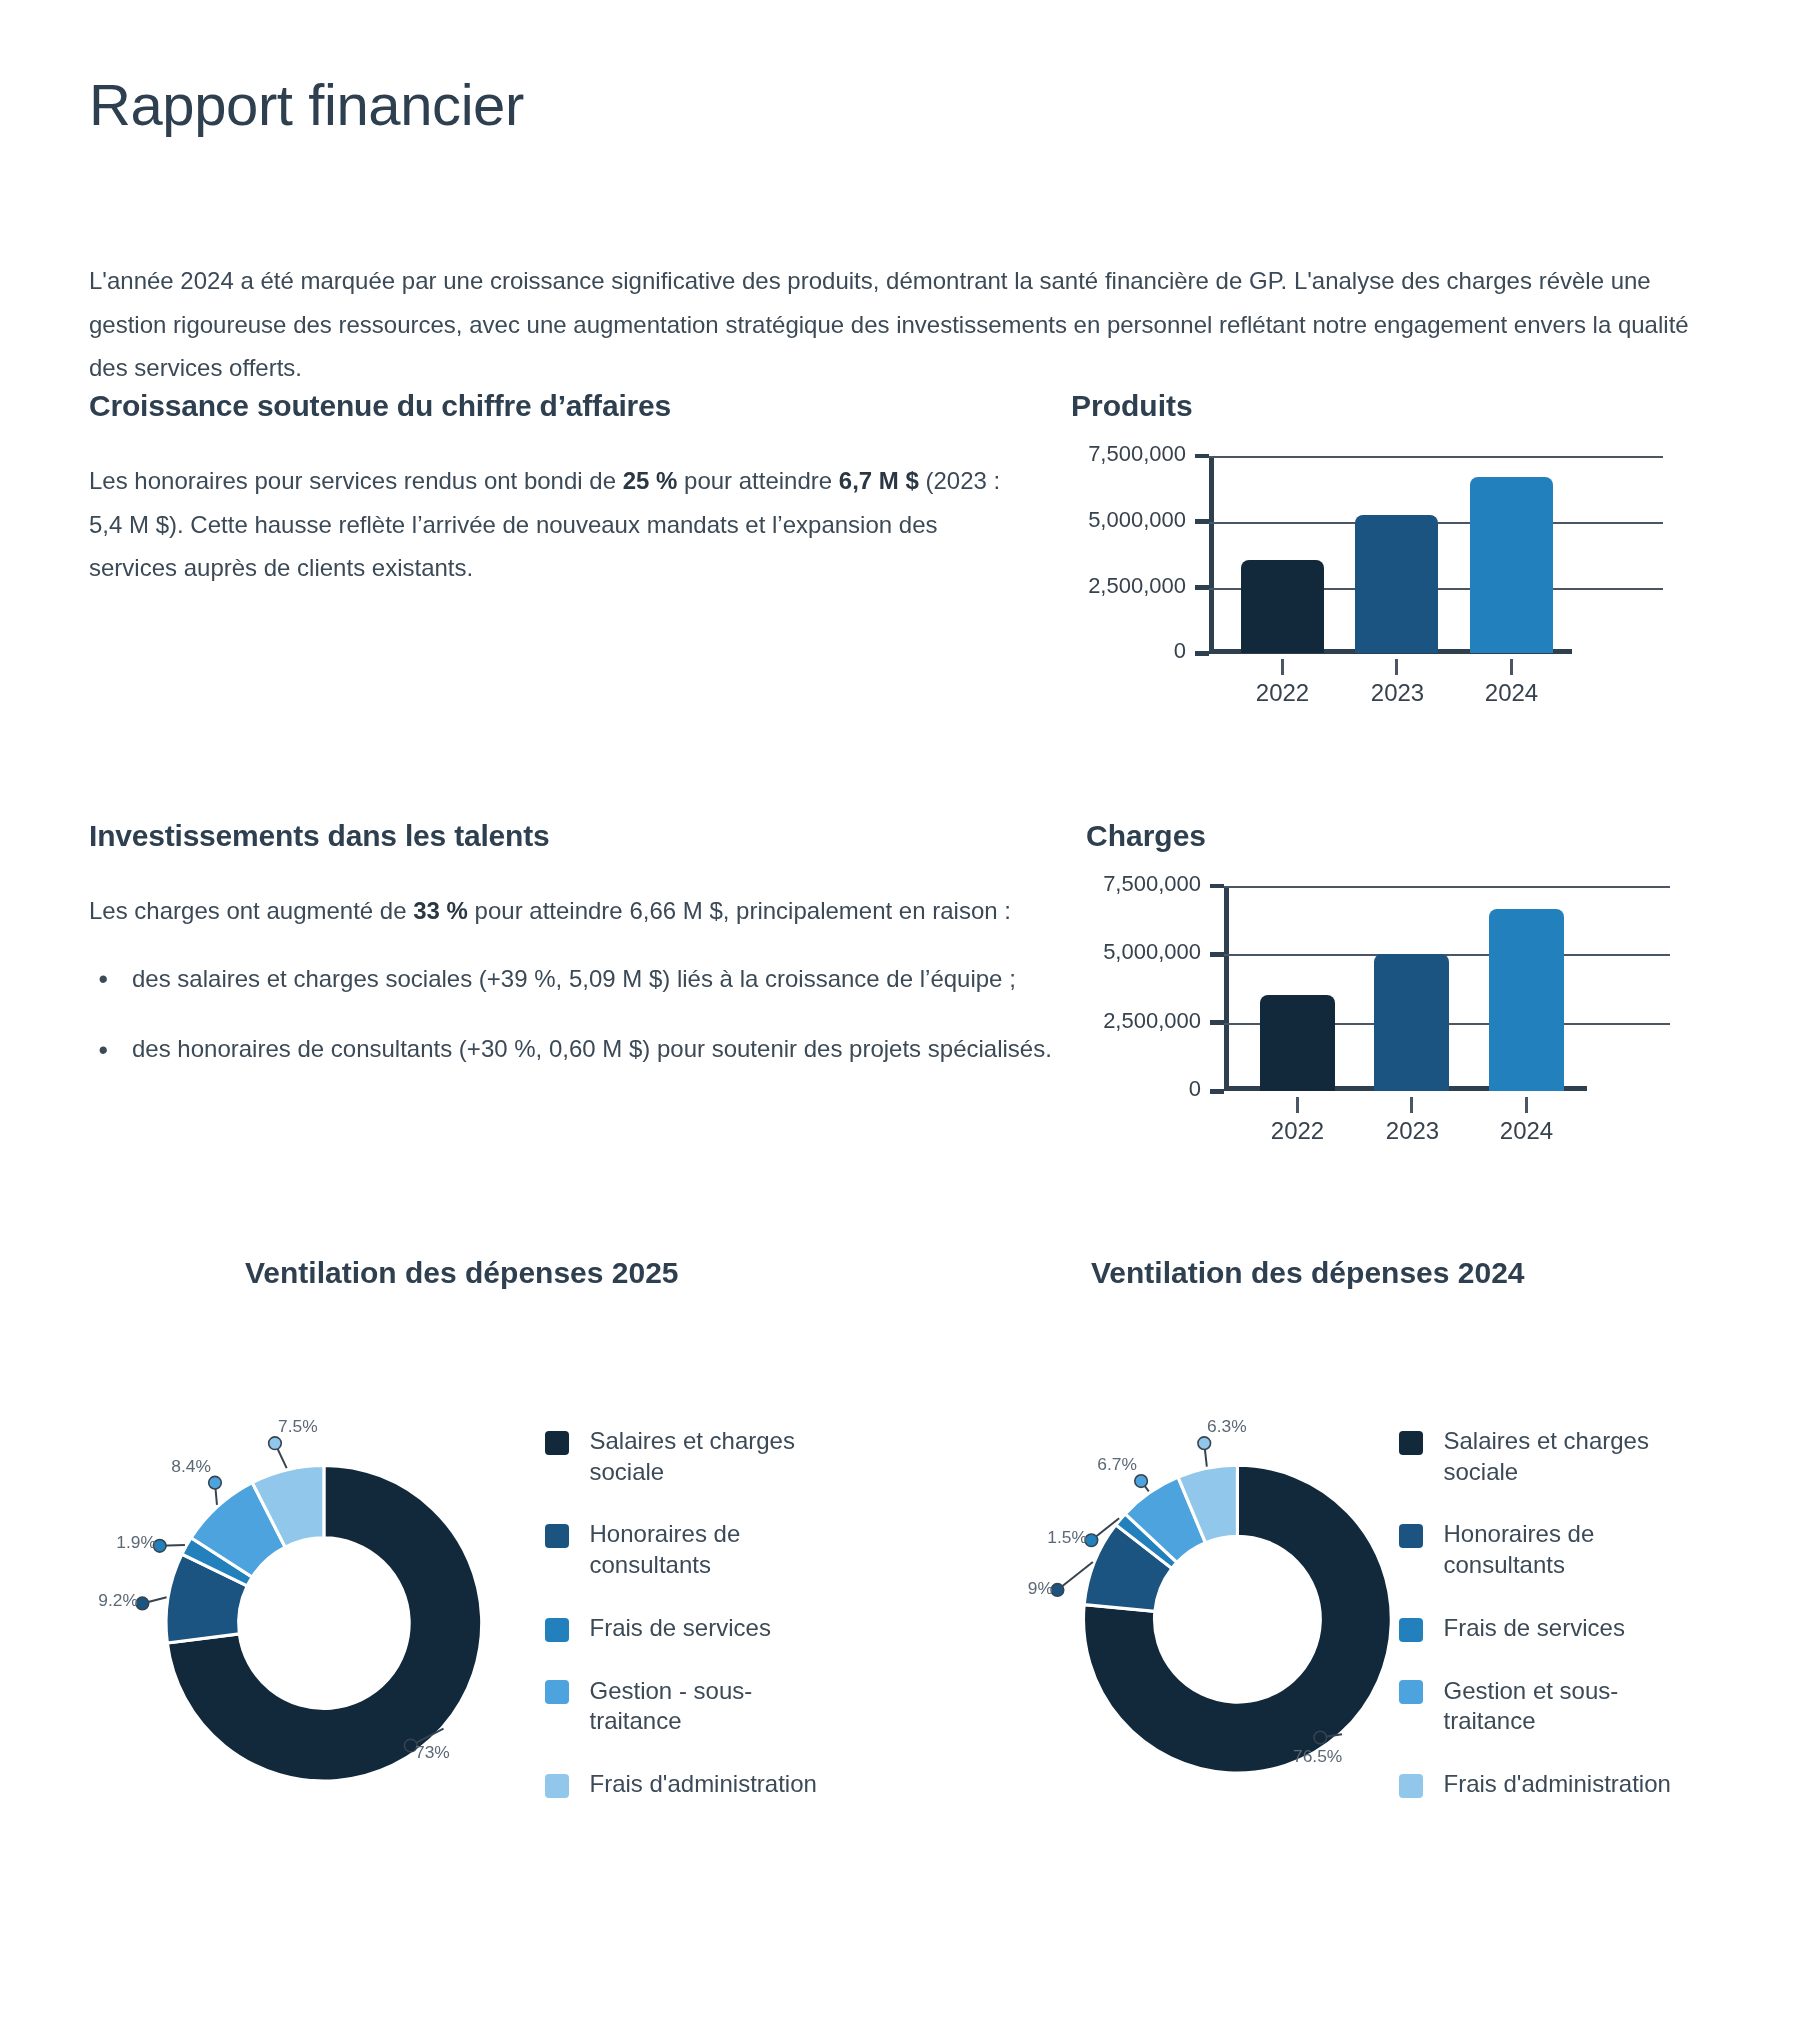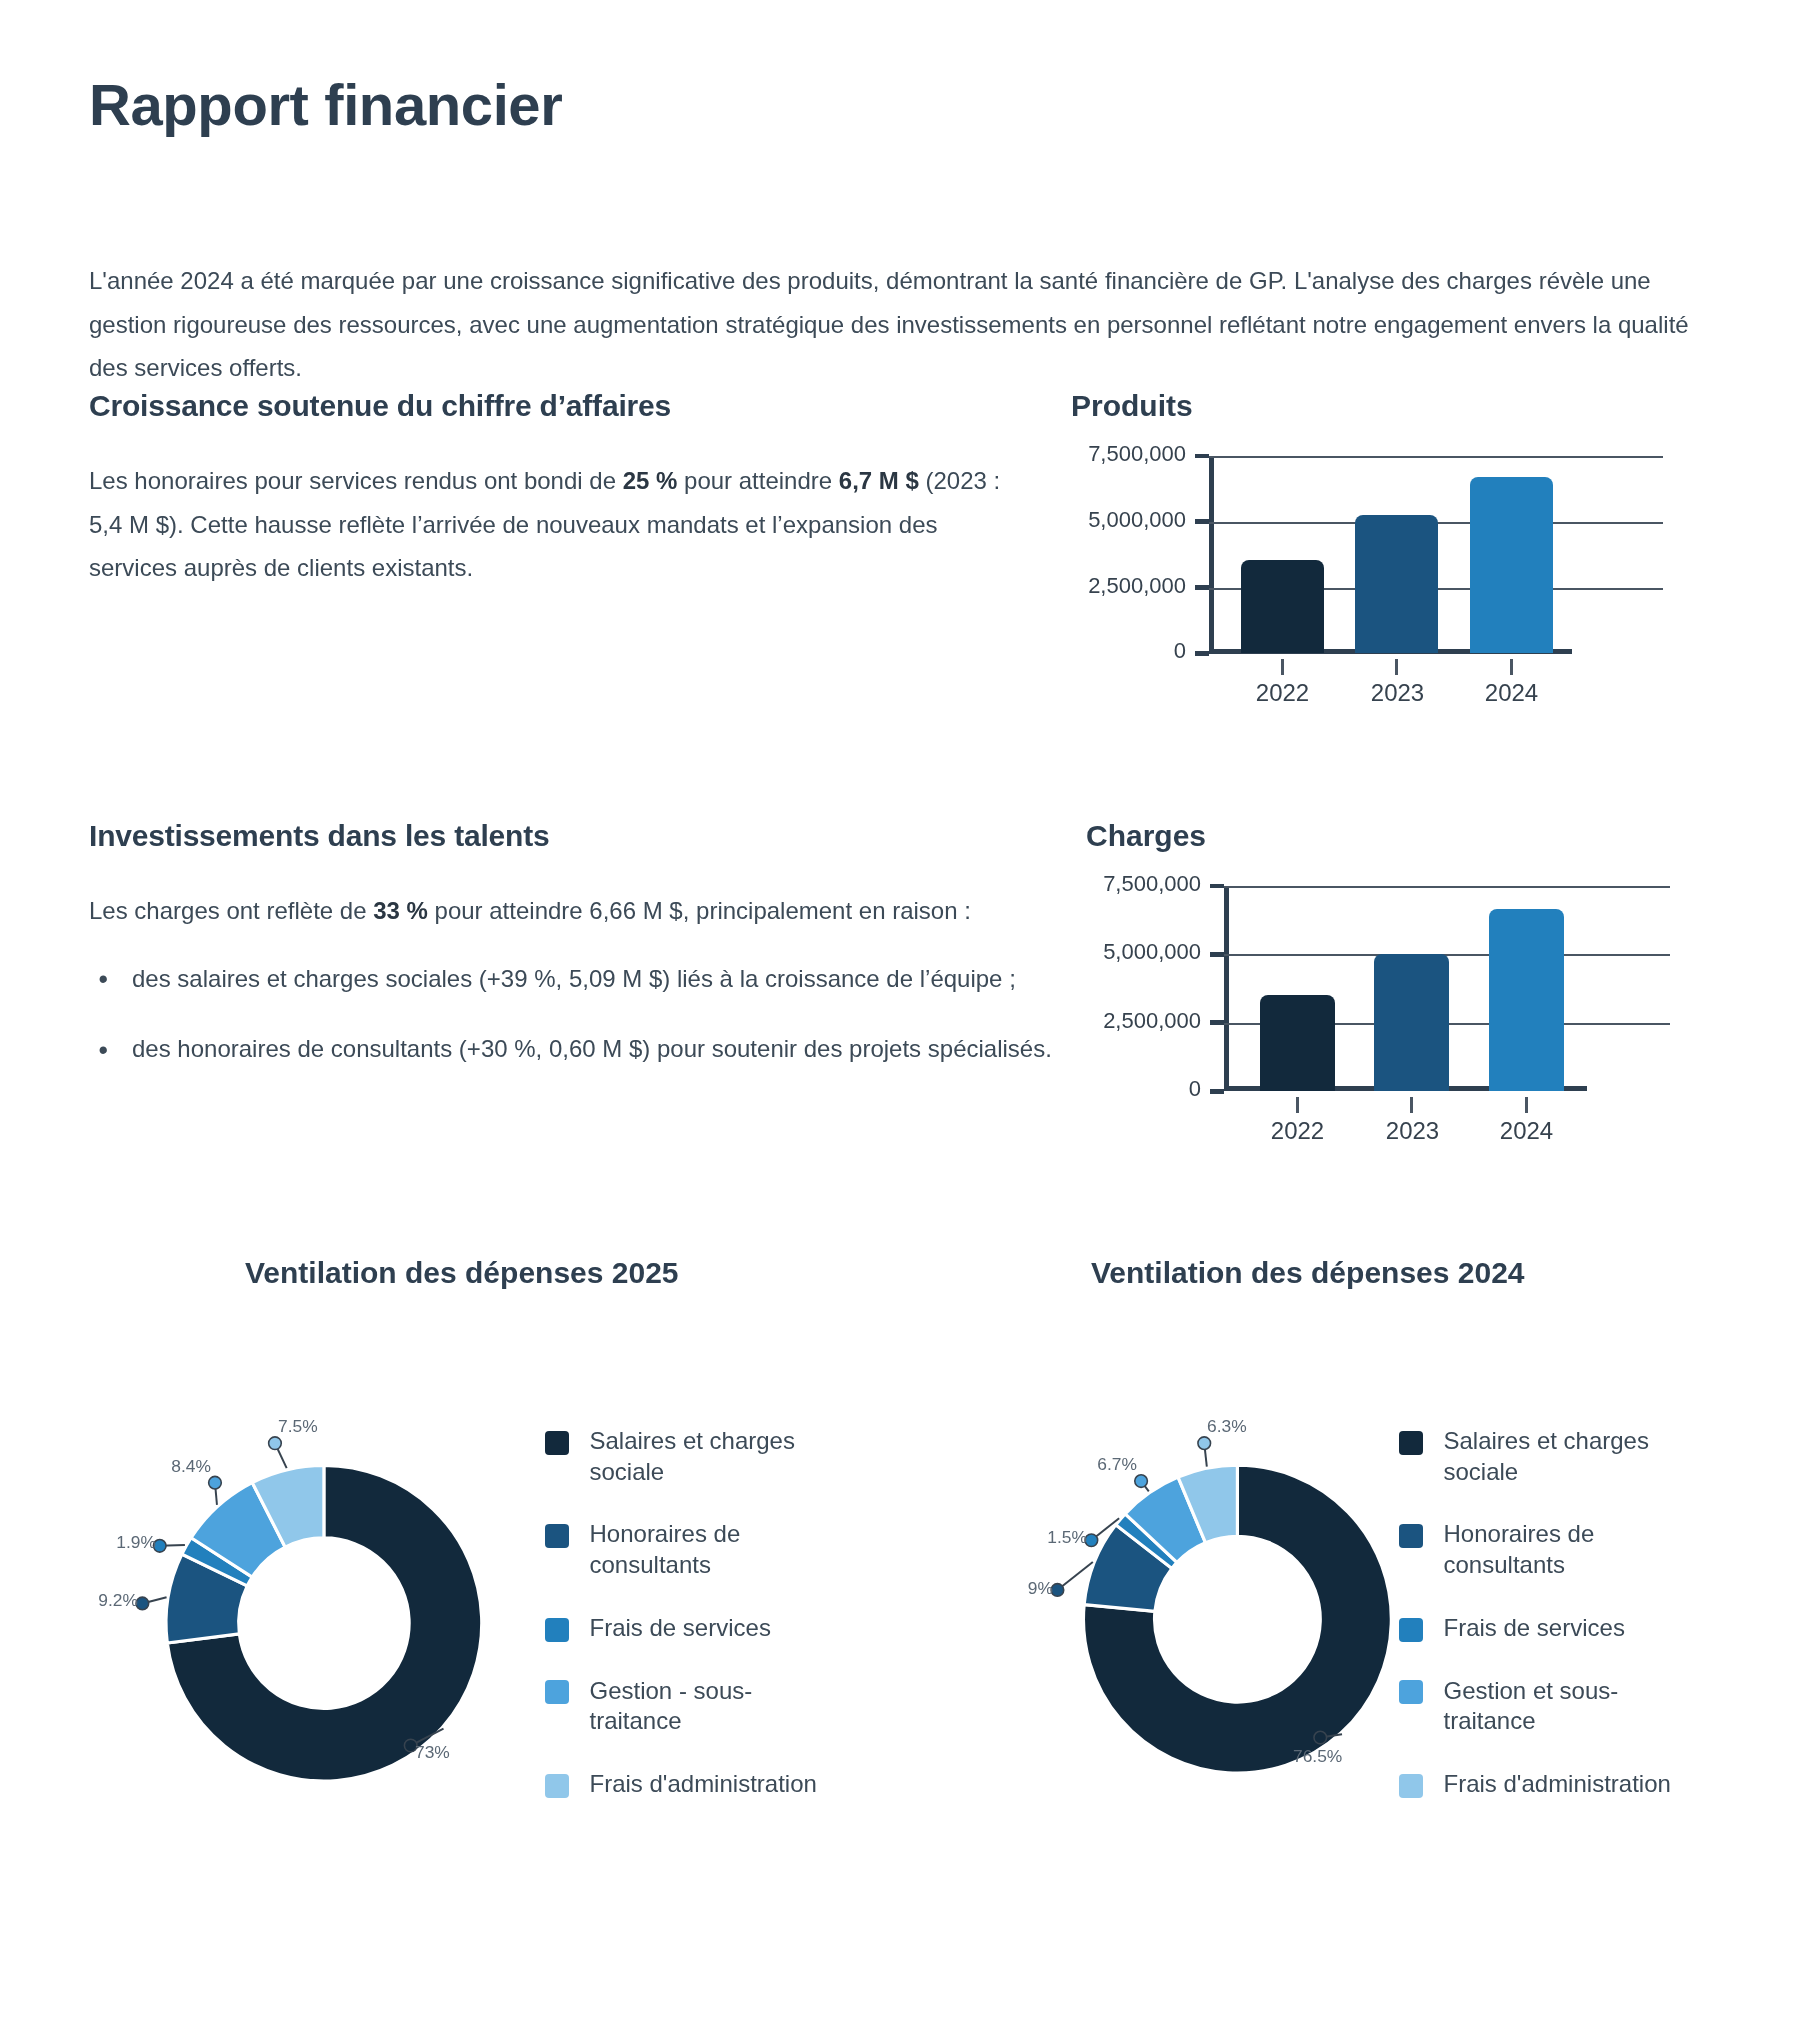--- a/index.html
+++ b/index.html
@@ -16,21 +16,21 @@
     padding: 0;
     overflow: hidden;
   }
 
   
   .doc-title {
     position: absolute;
     left: 89px;
     top: 71px;
     font-size: 58px;
-    font-weight: bold;
+    font-weight: normal;
     color: #2e3f50;
     letter-spacing: -0.4px;
   }
   .intro {
     position: absolute;
     left: 89px;
     top: 212px;
     width: 1639px;
     font-size: 24px;
     line-height: 1.82;
@@ -201,21 +201,21 @@
         <div class="xtick-label" style="left: 271px; top: 235px; width: 111px;">2023</div>
         <div class="bar" style="left: 399px; top: 33px; width: 83px; height: 176px; background: rgb(34, 128, 189);"></div>
         <div class="xtick-mark" style="left: 439px; top: 215px;"></div>
         <div class="xtick-label" style="left: 385px; top: 235px; width: 111px;">2024</div>
       </div>
   </div>
 
   <div class="sec2-text">
     <h2 class="sec-h2">Investissements dans les talents</h2>
     <p class="body-p">
-      <span>Les charges ont reflète de </span><b>33 %</b><span> pour atteindre 6,66 M $, principalement en raison :</span>
+      <span>Les charges ont augmenté de </span><b>33 %</b><span> pour atteindre 6,66 M $, principalement en raison :</span>
     </p>
     <ul class="bullets">
       <li>des salaires et charges sociales (+39 %, 5,09 M $) liés à la croissance de l’équipe ;</li>
       <li>des honoraires de consultants (+30 %, 0,60 M $) pour soutenir des projets spécialisés.</li>
     </ul>
   </div>
 
   <div class="chart-block" style="left:1086px; top:819px; width:585px; height:356px;">
     <div class="chart-title">Charges</div>
     <div class="barchart" id="bc-charges" style="position:absolute; left:0; top:55px; width:585px; height:300px;">

